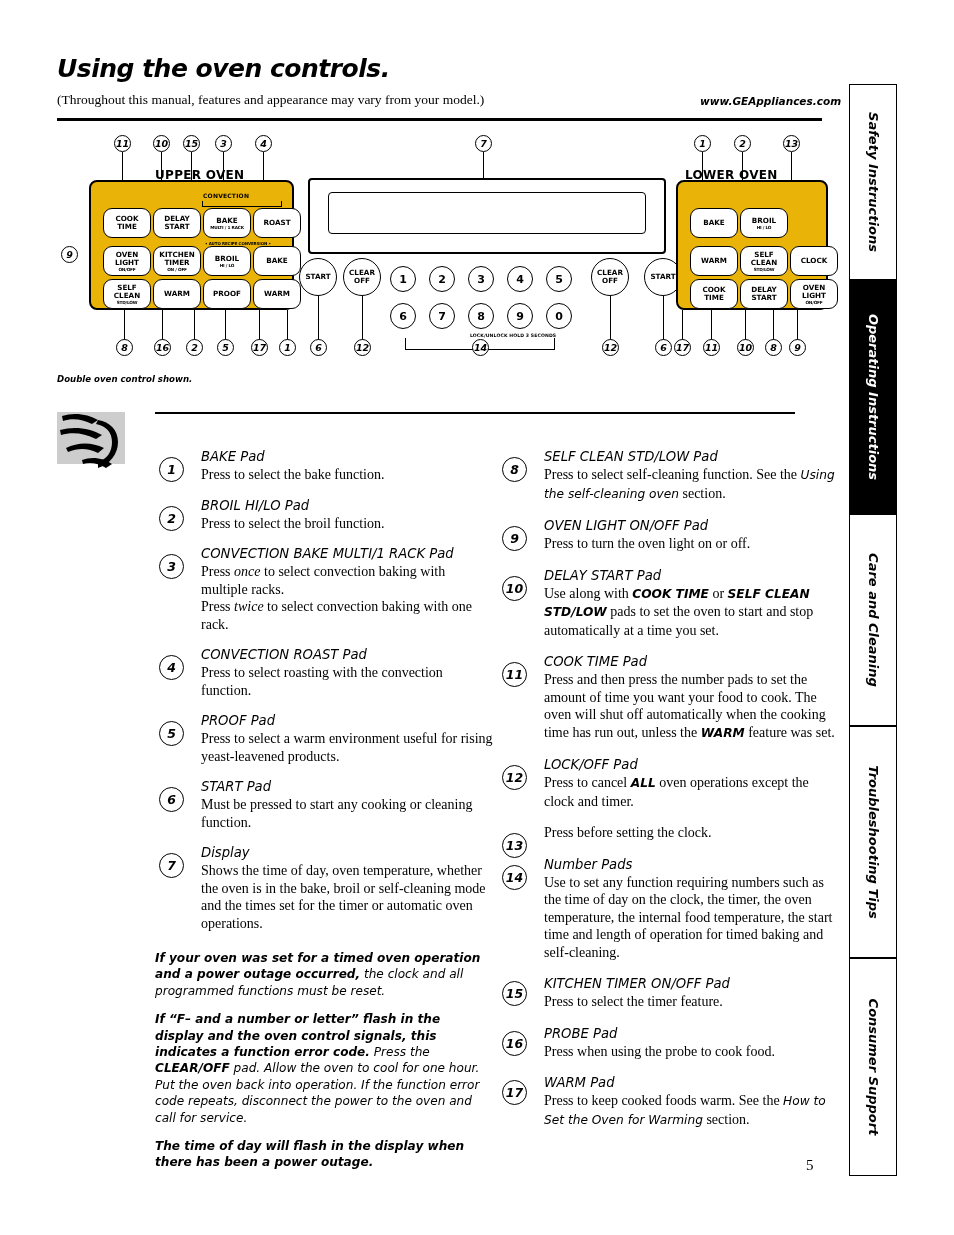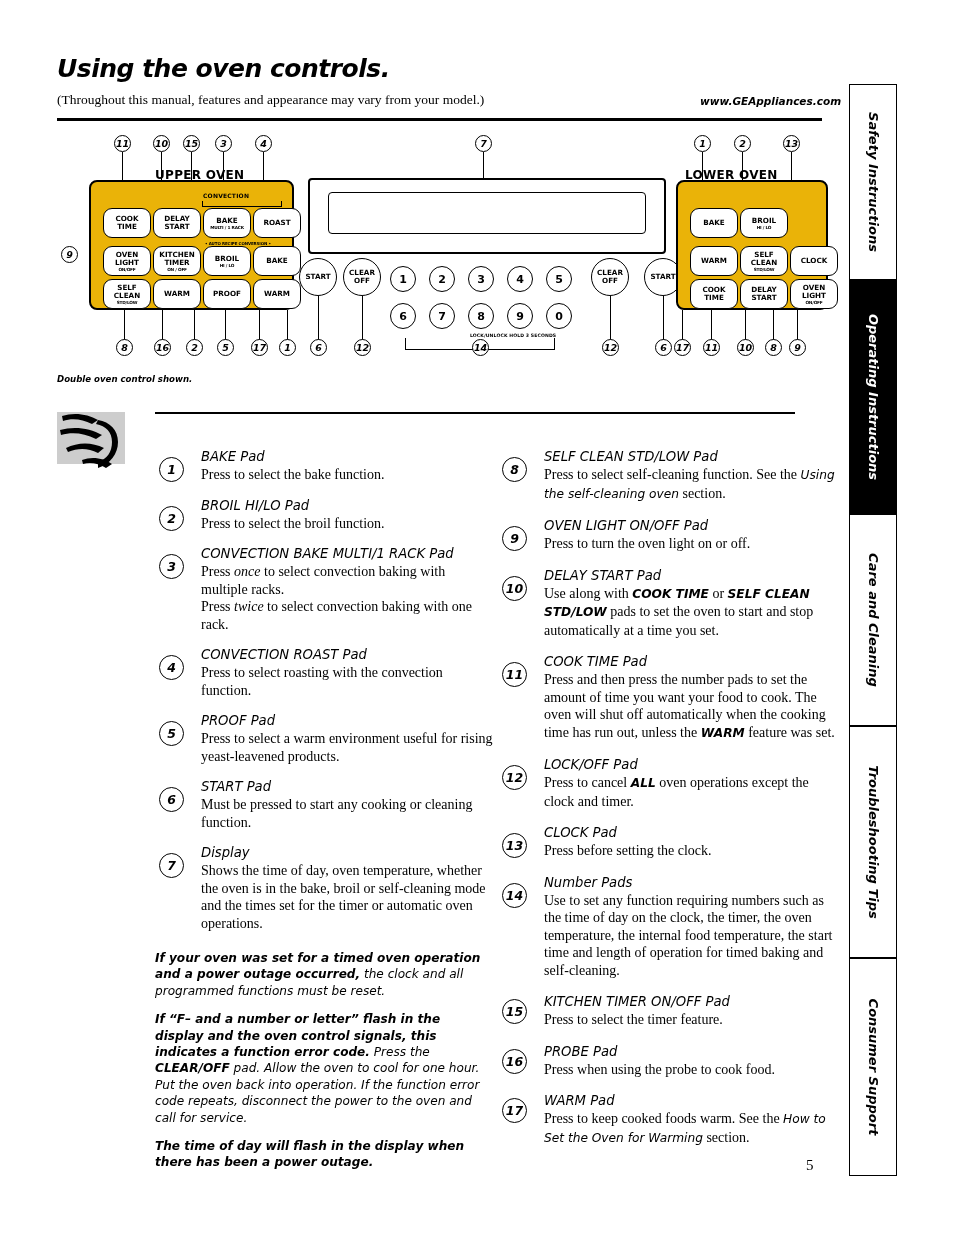--- a/index.html
+++ b/index.html
@@ -365,21 +365,20 @@
     </div>
 
     <div class="item" style="margin-bottom:14px;">
       <div class="bullet" style="top:9px;">12</div>
       <p class="itemtitle">LOCK/OFF Pad</p>
       <p class="itemtext">Press to cancel <b>ALL</b> oven operations except the clock and timer.</p>
     </div>
 
     <div class="item" style="margin-bottom:14px;">
       <div class="bullet" style="top:9px;">13</div>
-      <p class="itemtitle">CLOCK Pad</p>
       <p class="itemtext">Press before setting the clock.</p>
     </div>
 
     <div class="item" style="margin-bottom:14px;">
       <div class="bullet" style="top:9px;">14</div>
       <p class="itemtitle">Number Pads</p>
       <p class="itemtext">Use to set any function requiring numbers such as the time of day on the clock, the timer, the oven temperature, the internal food temperature, the start time and length of operation for timed baking and self-cleaning.</p>
     </div>
 
     <div class="item" style="margin-bottom:14px;">

